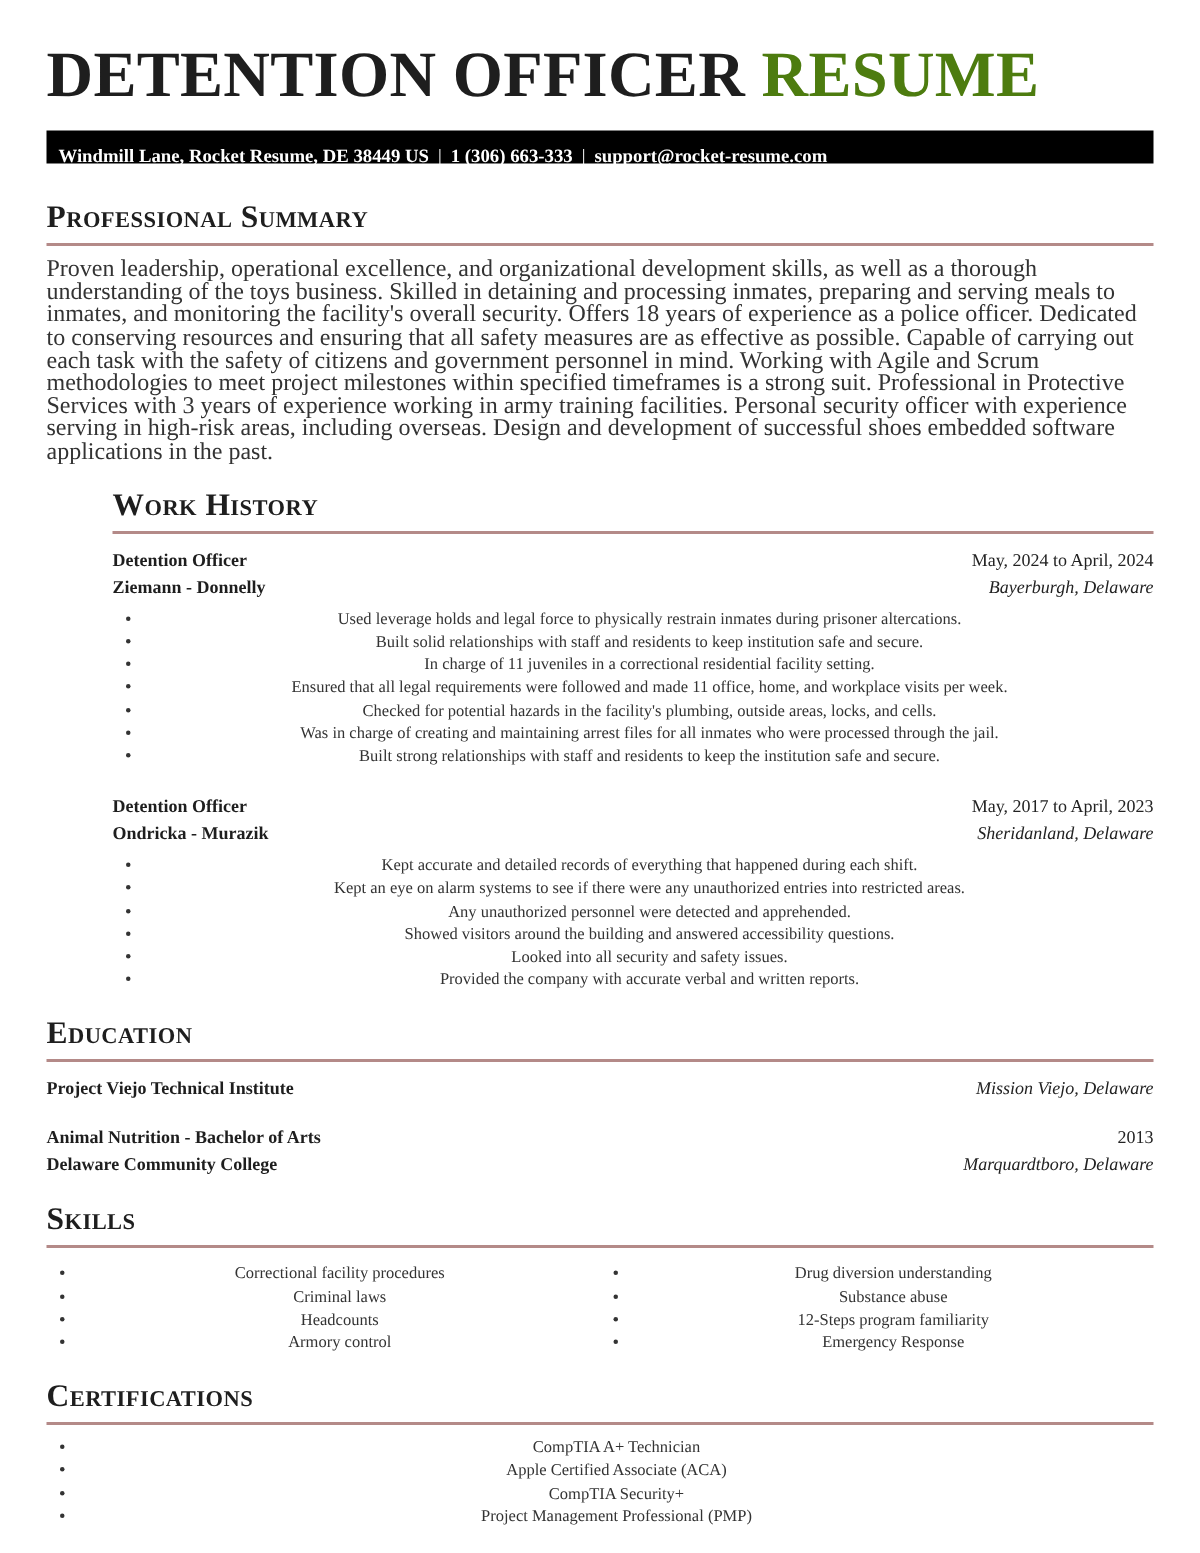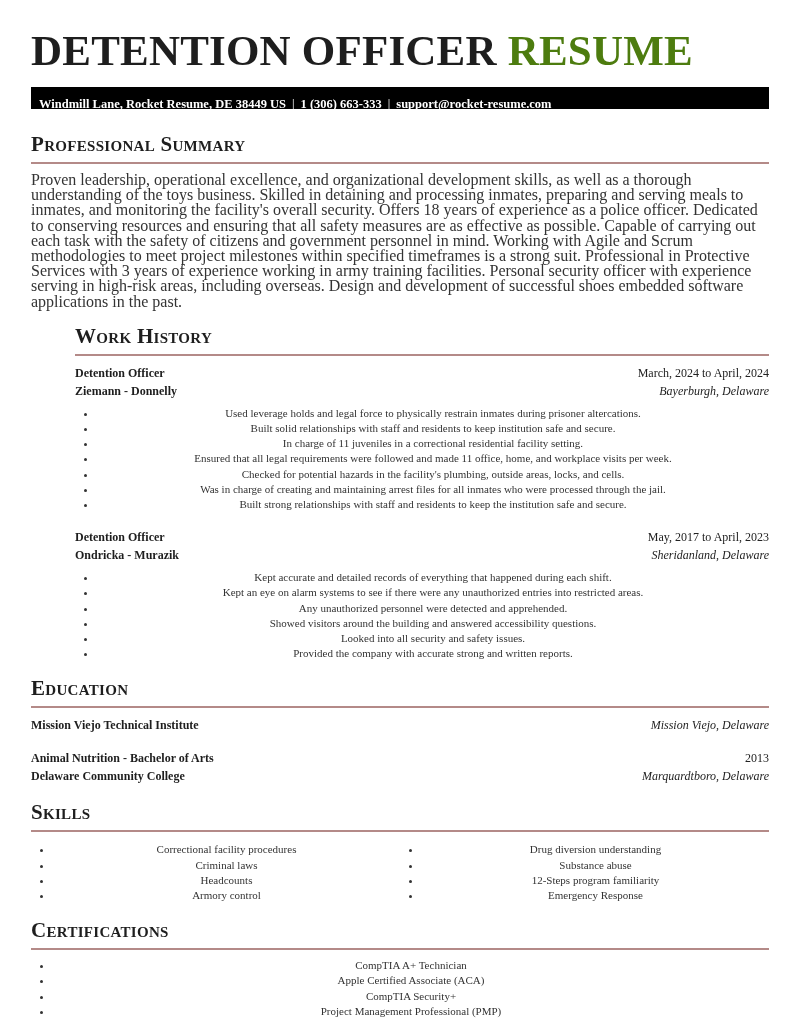--- a/index.html
+++ b/index.html
@@ -38,21 +38,21 @@
     <p class="summary">Proven leadership, operational excellence, and organizational development skills, as well as a thorough understanding of the toys business. Skilled in detaining and processing inmates, preparing and serving meals to inmates, and monitoring the facility's overall security. Offers 18 years of experience as a police officer. Dedicated to conserving resources and ensuring that all safety measures are as effective as possible. Capable of carrying out each task with the safety of citizens and government personnel in mind. Working with Agile and Scrum methodologies to meet project milestones within specified timeframes is a strong suit. Professional in Protective Services with 3 years of experience working in army training facilities. Personal security officer with experience serving in high-risk areas, including overseas. Design and development of successful shoes embedded software applications in the past.</p>
   </div>
 
   <div style="margin-top:14px;margin-left:44px;">
     <h2 class="section-title">Work History</h2>
     <div class="rule"></div>
 
     <div style="margin-top:6px;">
       <div class="entry-head">
           <span class="left">Detention Officer</span>
-          <span class="right">March, 2024 to April, 2024</span>
+          <span class="right">May, 2024 to April, 2024</span>
         </div>
       <div class="entry-head">
           <span class="left">Ziemann - Donnelly</span>
           <span class="right italic">Bayerburgh, Delaware</span>
         </div>
       <ul class="bullets">
         <li>Used leverage holds and legal force to physically restrain inmates during prisoner altercations.</li>
         <li>Built solid relationships with staff and residents to keep institution safe and secure.</li>
         <li>In charge of 11 juveniles in a correctional residential facility setting.</li>
         <li>Ensured that all legal requirements were followed and made 11 office, home, and workplace visits per week.</li>
@@ -70,32 +70,32 @@
       <div class="entry-head">
           <span class="left">Ondricka - Murazik</span>
           <span class="right italic">Sheridanland, Delaware</span>
         </div>
       <ul class="bullets">
         <li>Kept accurate and detailed records of everything that happened during each shift.</li>
         <li>Kept an eye on alarm systems to see if there were any unauthorized entries into restricted areas.</li>
         <li>Any unauthorized personnel were detected and apprehended.</li>
         <li>Showed visitors around the building and answered accessibility questions.</li>
         <li>Looked into all security and safety issues.</li>
-        <li>Provided the company with accurate strong and written reports.</li>
+        <li>Provided the company with accurate verbal and written reports.</li>
       </ul>
     </div>
   </div>
 
   <div style="margin-top:14px;">
     <h2 class="section-title">Education</h2>
     <div class="rule"></div>
 
     <div style="margin-top:6px;">
       <div class="entry-head">
-          <span class="left">Mission Viejo Technical Institute</span>
+          <span class="left">Project Viejo Technical Institute</span>
           <span class="right italic">Mission Viejo, Delaware</span>
         </div>
     </div>
 
     <div style="margin-top:15px;">
       <div class="entry-head">
           <span class="left">Animal Nutrition - Bachelor of Arts</span>
           <span class="right">2013</span>
         </div>
       <div class="entry-head">

